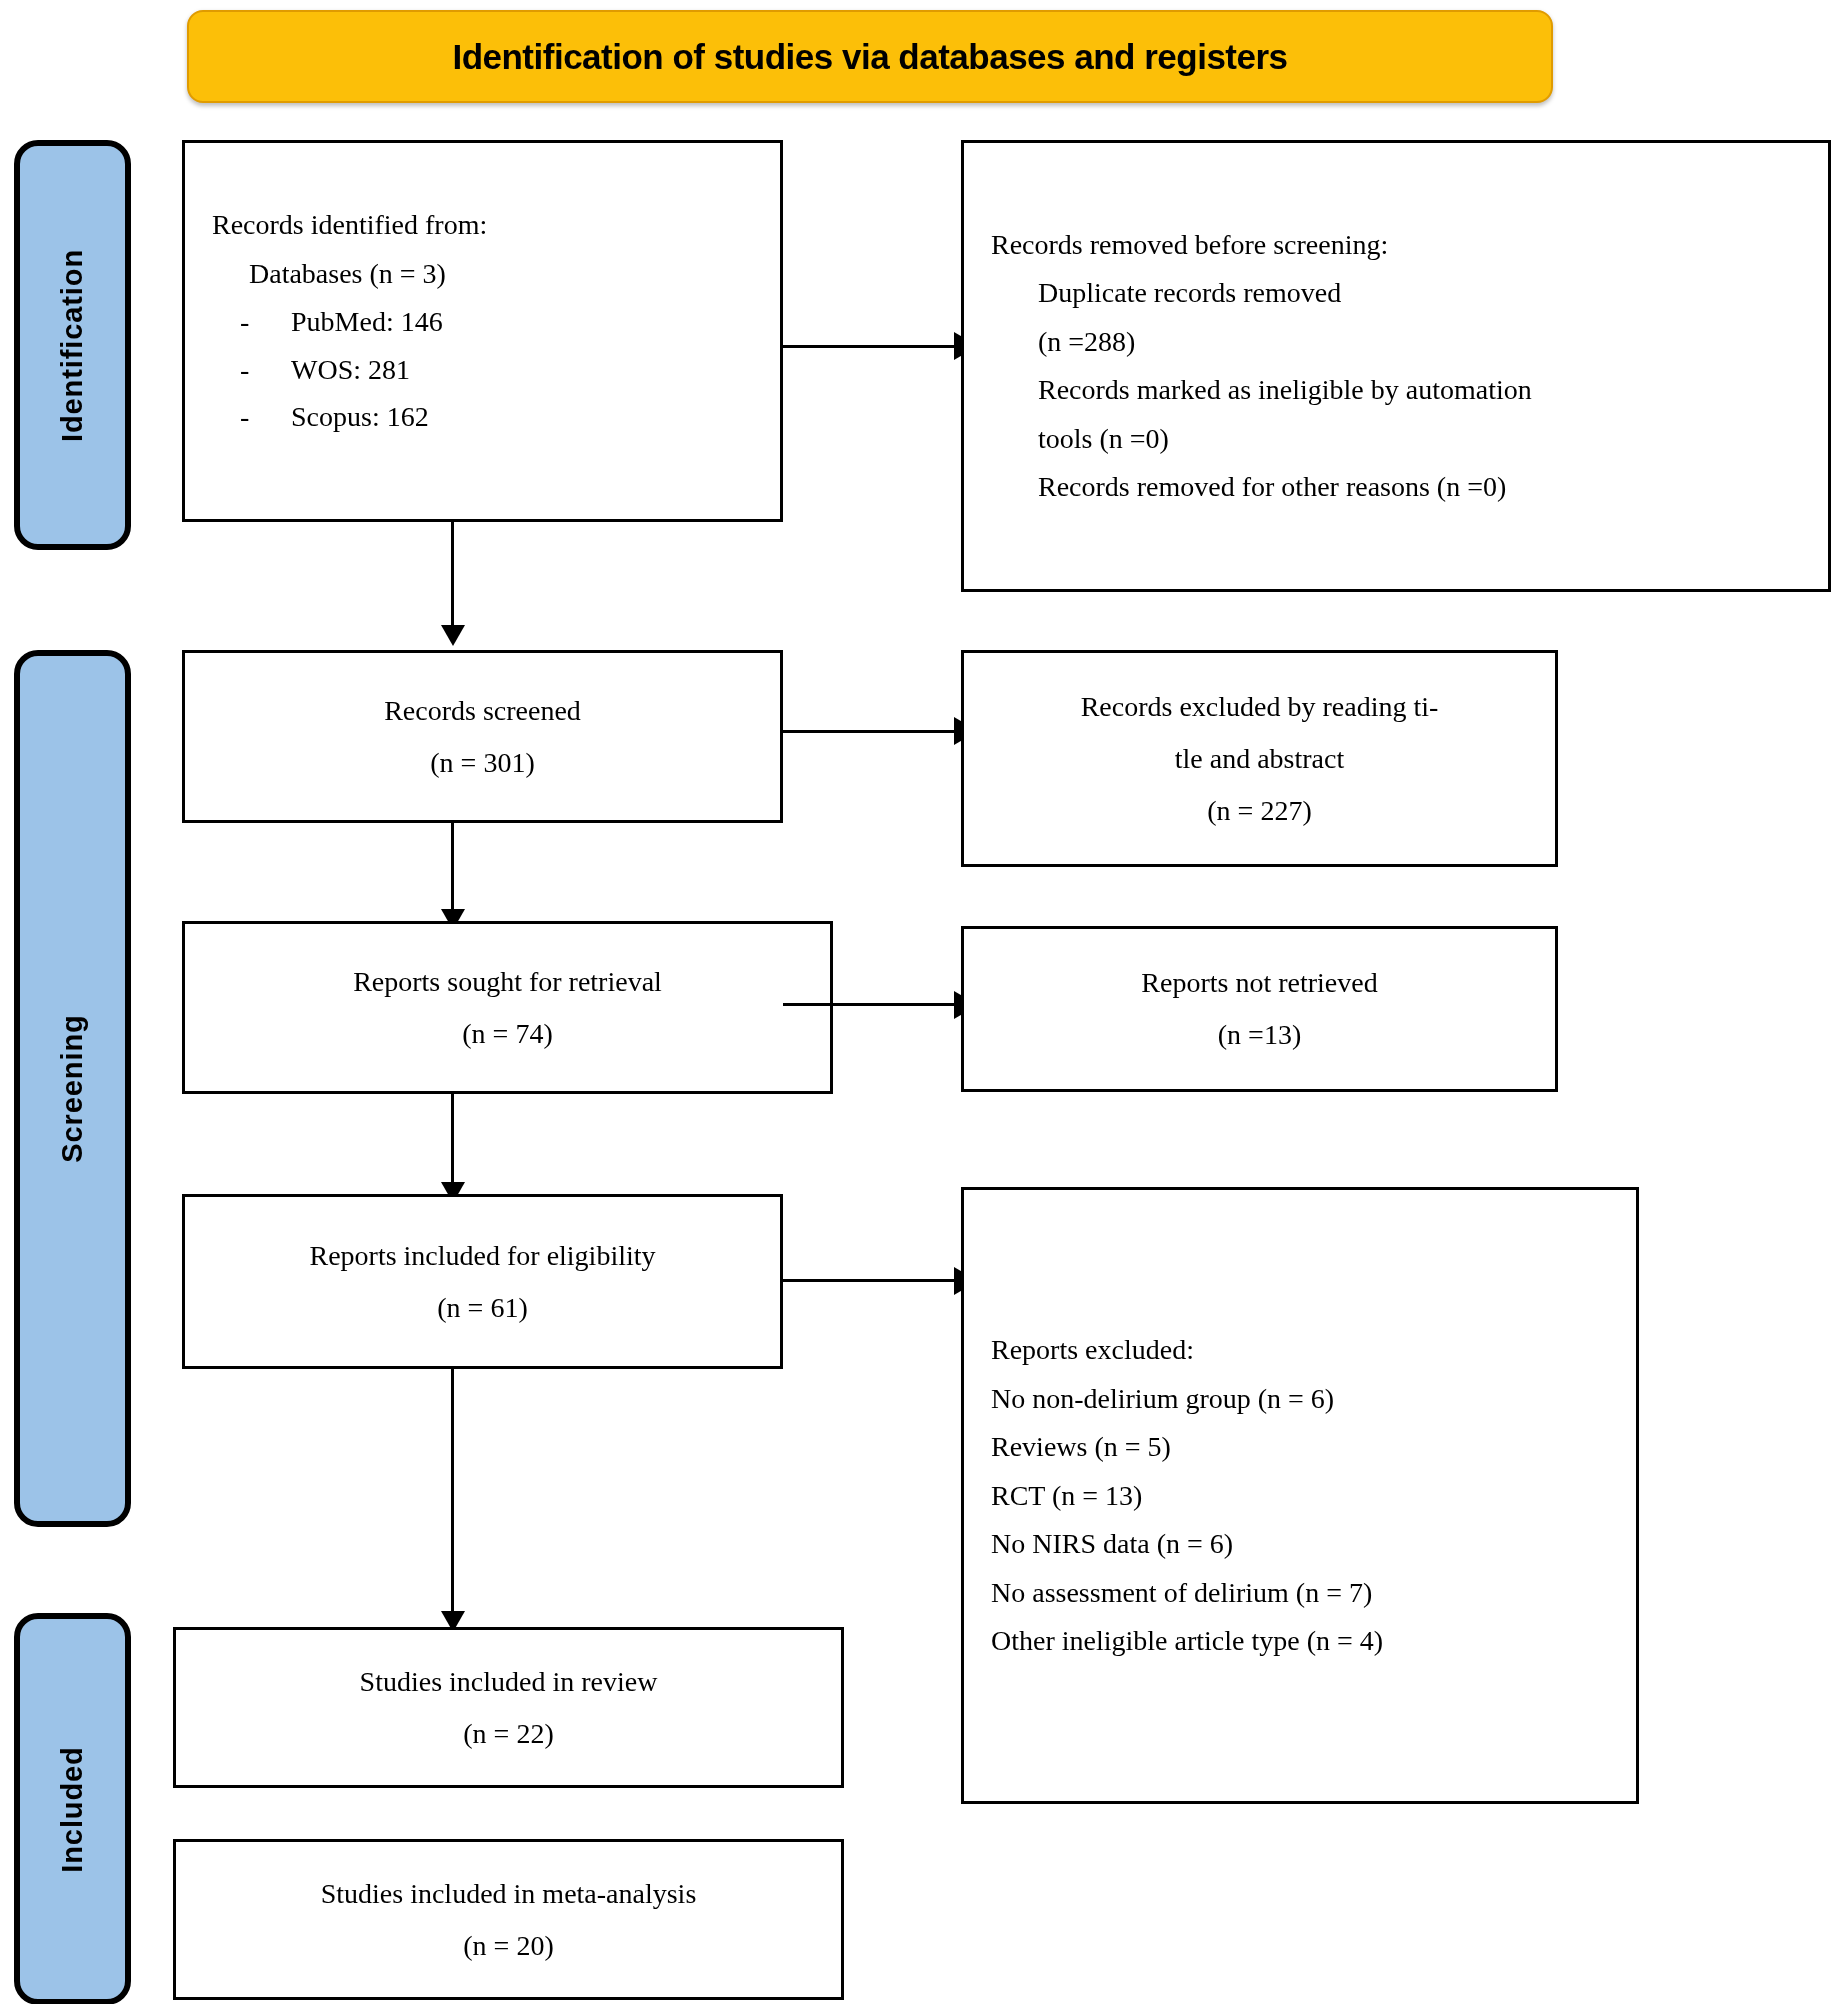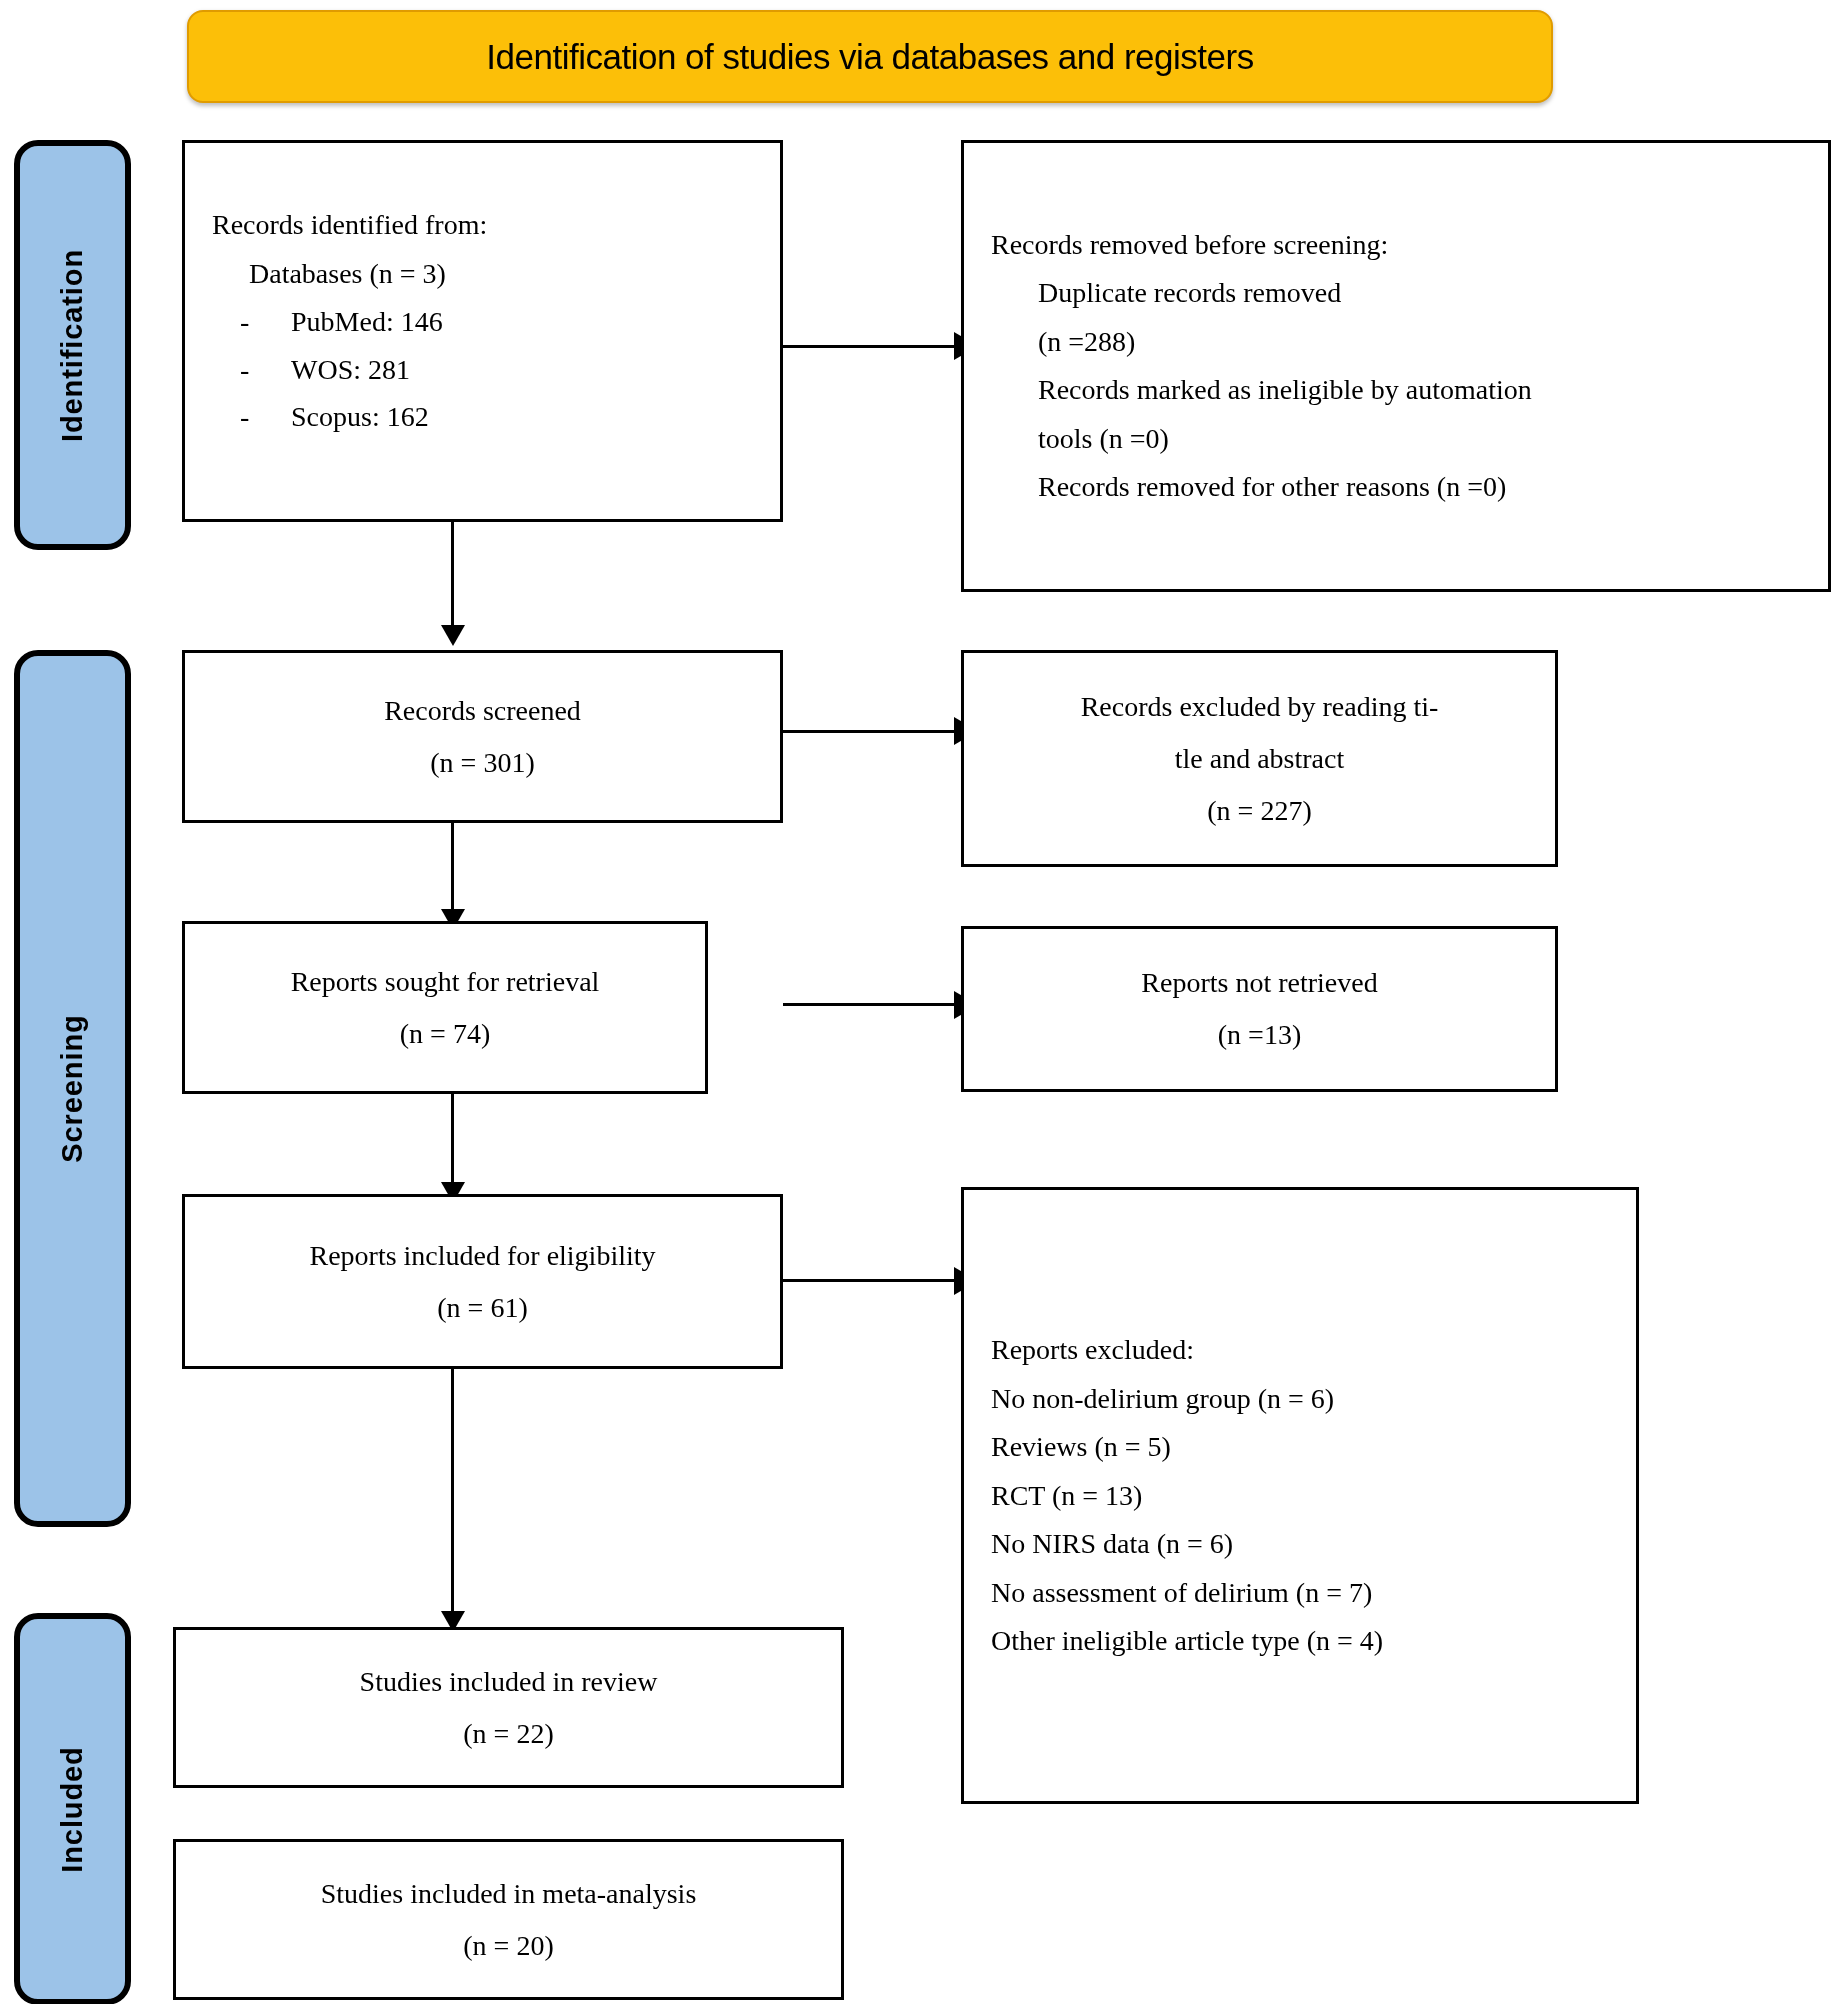--- a/index.html
+++ b/index.html
@@ -22,21 +22,21 @@
     width:1366px; height:93px;
     background:#fcbf08;
     border:2.8px solid #e09b00;
     border-radius:16px;
     display:flex; align-items:center; justify-content:center;
     box-sizing:border-box;
     box-shadow:0 2.8px 4.7px rgba(0,0,0,.25);
   }
   .banner-text{
     font-family:"Liberation Sans", sans-serif;
-    font-weight:normal;
+    font-weight:bold;
     font-size:35px;
     letter-spacing:-0.5px;
     color:#000;
     text-align:center;
   }
 
   
   .pill{
     position:absolute;
     background:#9cc3e8;
@@ -177,21 +177,21 @@
 
   <div class="box center" style="left:961px; top:650px; width:597px; height:217px;">
     <div class="ln">Records excluded by reading ti-</div>
     <div class="ln">tle and abstract</div>
     <div class="ln">(n = 227)</div>
   </div>
 
   <div class="conn vline" style="left:451px; top:823px; height:91px;"></div>
   <div class="arrow-down" style="left:441px; top:909px;"></div>
 
-  <div class="box center" style="left:182px; top:921px; width:526px; height:173px;">
+  <div class="box center" style="left:182px; top:921px; width:651px; height:173px;">
     <div class="ln">Reports sought for retrieval</div>
     <div class="ln">(n = 74)</div>
   </div>
 
   <div class="conn hline" style="left:783px; top:1003px; width:173px;"></div>
   <div class="arrow-right" style="left:954px; top:991px;"></div>
 
   <div class="box center" style="left:961px; top:926px; width:597px; height:166px;">
     <div class="ln">Reports not retrieved</div>
     <div class="ln">(n =13)</div>

